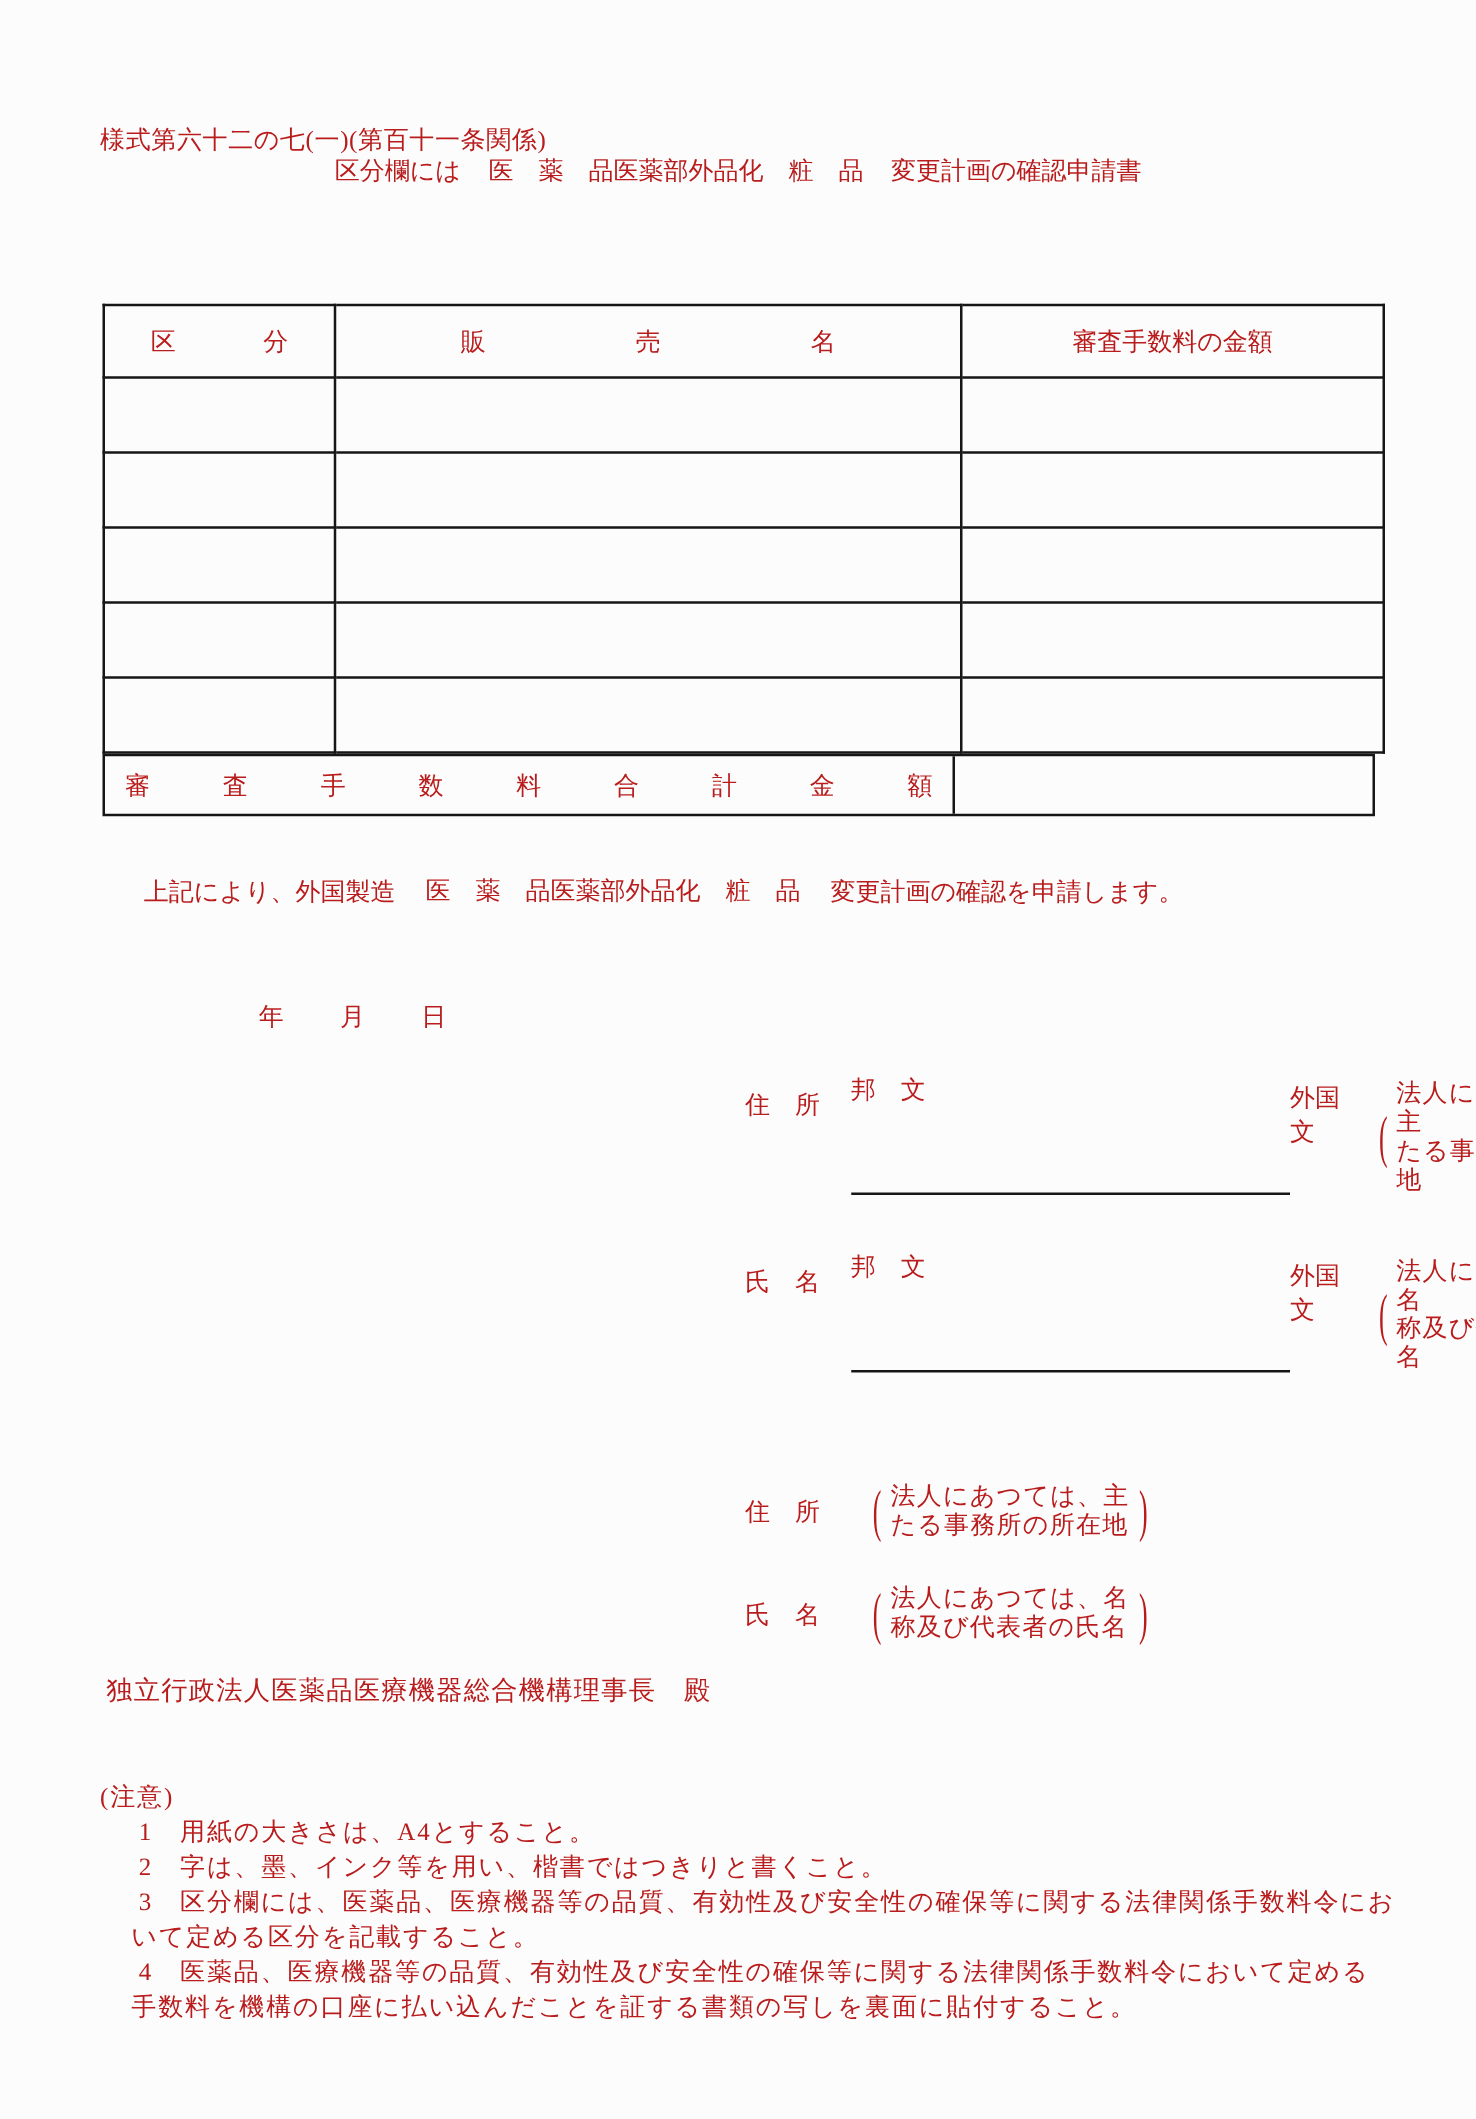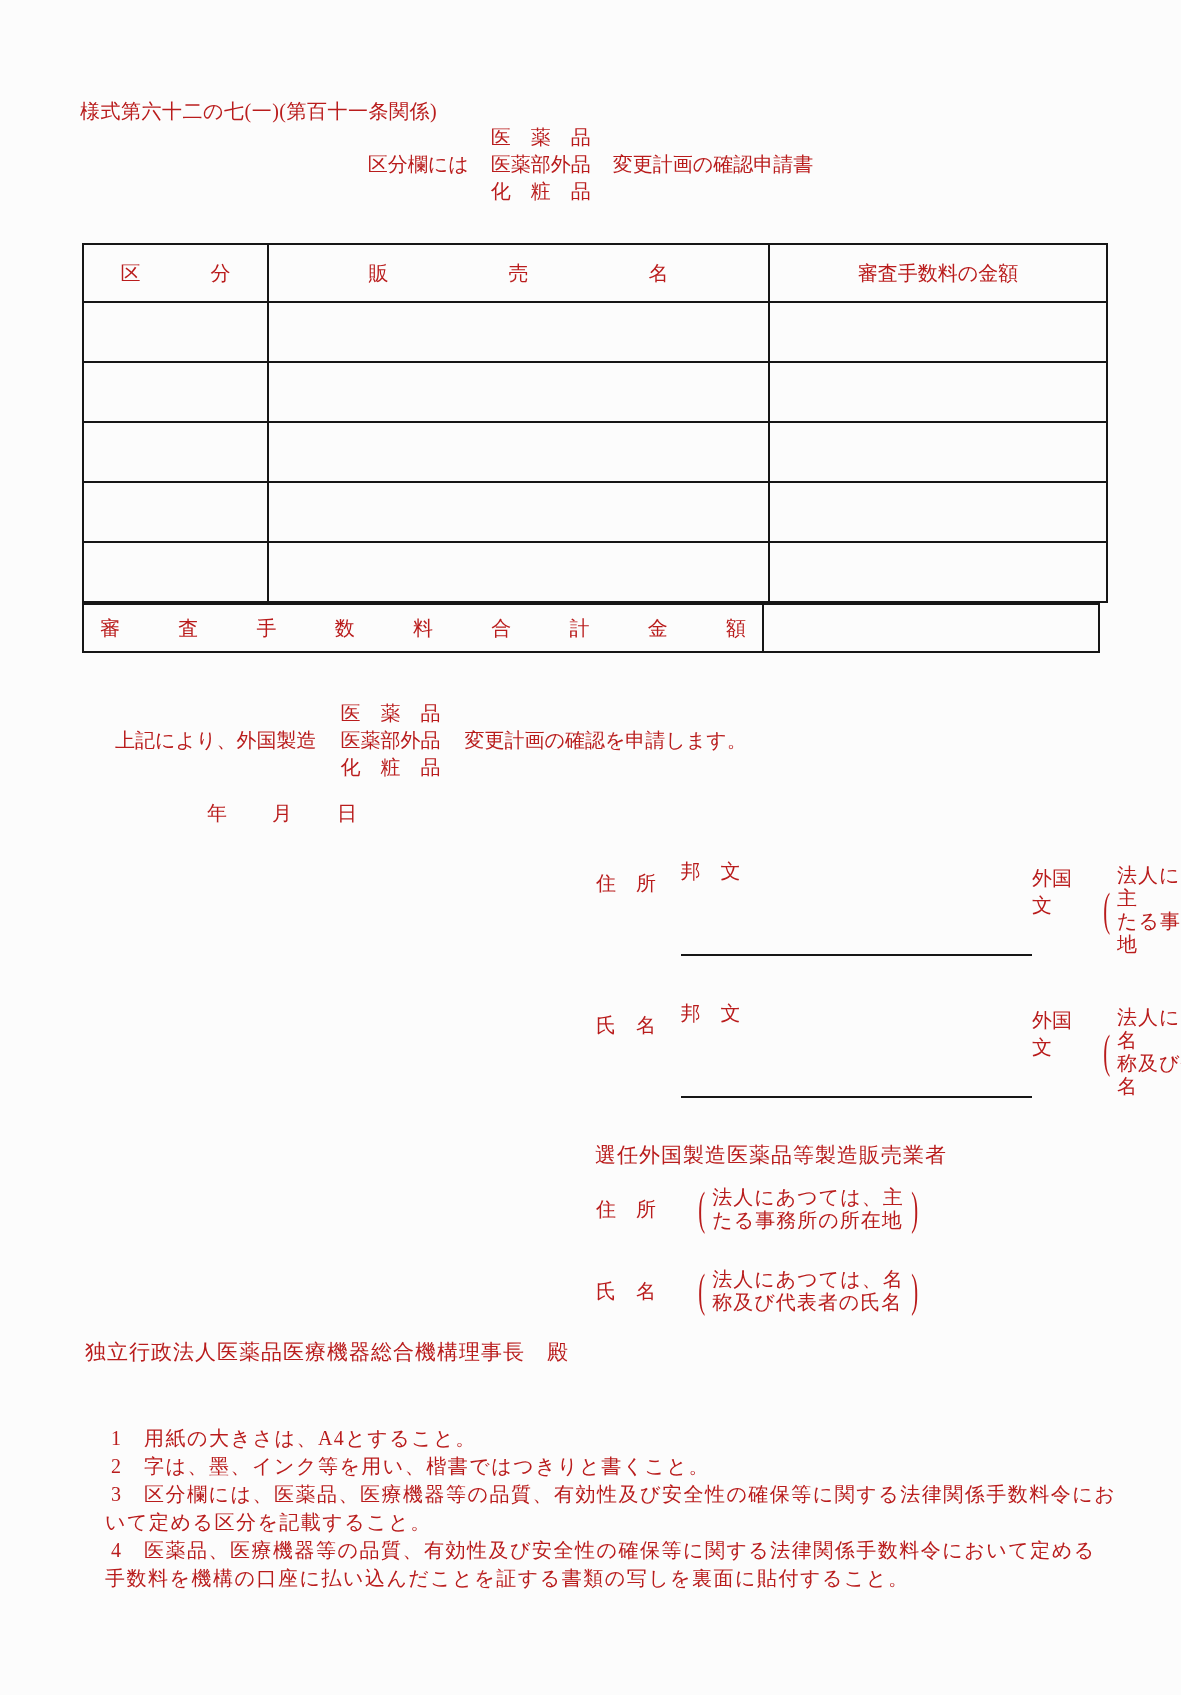--- a/index.html
+++ b/index.html
@@ -13,21 +13,21 @@
     font-size:20px;
     overflow:hidden;
   }
   .abs{position:absolute;}
 
   
   .form-number{left:80px;top:98px;letter-spacing:0.5px;}
 
   
   .main-title{left:0;top:124px;width:100%;display:flex;justify-content:center;align-items:center;gap:22px;}
-  .ptype-stack{display:flex;flex-direction:column;line-height:27px;text-align:center;}
+  .ptype-stack{display:flex;flex-direction:row;line-height:27px;text-align:center;}
   .title-line{line-height:27px;}
 
   
   .fee-table{left:82px;top:243px;border-collapse:collapse;table-layout:fixed;width:1018px;}
   .fee-table th,.fee-table td{border:2px solid #161616;font-weight:normal;padding:0;vertical-align:middle;}
   .fee-table th{height:56px;}
   .fee-table td{height:58px;}
   .col-category{width:183px;}
   .col-product{width:499px;}
   .col-fee{width:336px;}
@@ -194,21 +194,20 @@
         <span class="pn-paren">(</span>
         <span class="pn-lines">
           <span>法人にあつては、名</span>
           <span>称及び代表者の氏名</span>
         </span>
         <span class="pn-paren">)</span>
       </span>
     </span>
   </div>
 
-  <div class="abs agent-label">選任外国製造医薬品等製造販売業者</div>
 
   <div class="abs agent-field" style="top:1186px;">
     <span class="field-label" style="padding-top:0;">住　所</span>
     <span class="paren-note">
       <span class="pn-paren">(</span>
       <span class="pn-lines">
         <span>法人にあつては、主</span>
         <span>たる事務所の所在地</span>
       </span>
       <span class="pn-paren">)</span>
@@ -223,19 +222,20 @@
         <span>法人にあつては、名</span>
         <span>称及び代表者の氏名</span>
       </span>
       <span class="pn-paren">)</span>
     </span>
   </div>
 
   <div class="abs addressee">独立行政法人医薬品医療機器総合機構理事長　殿</div>
 
   <div class="abs notes">
+    <div>(注意)</div>
     <div class="note-item">1　用紙の大きさは、A4とすること。</div>
     <div class="note-item">2　字は、墨、インク等を用い、楷書ではつきりと書くこと。</div>
     <div class="note-item">3　区分欄には、医薬品、医療機器等の品質、有効性及び安全性の確保等に関する法律関係手数料令において定める区分を記載すること。</div>
     <div class="note-item">4　医薬品、医療機器等の品質、有効性及び安全性の確保等に関する法律関係手数料令において定める手数料を機構の口座に払い込んだことを証する書類の写しを裏面に貼付すること。</div>
   </div>
 
 </div>
 
 </body></html>

